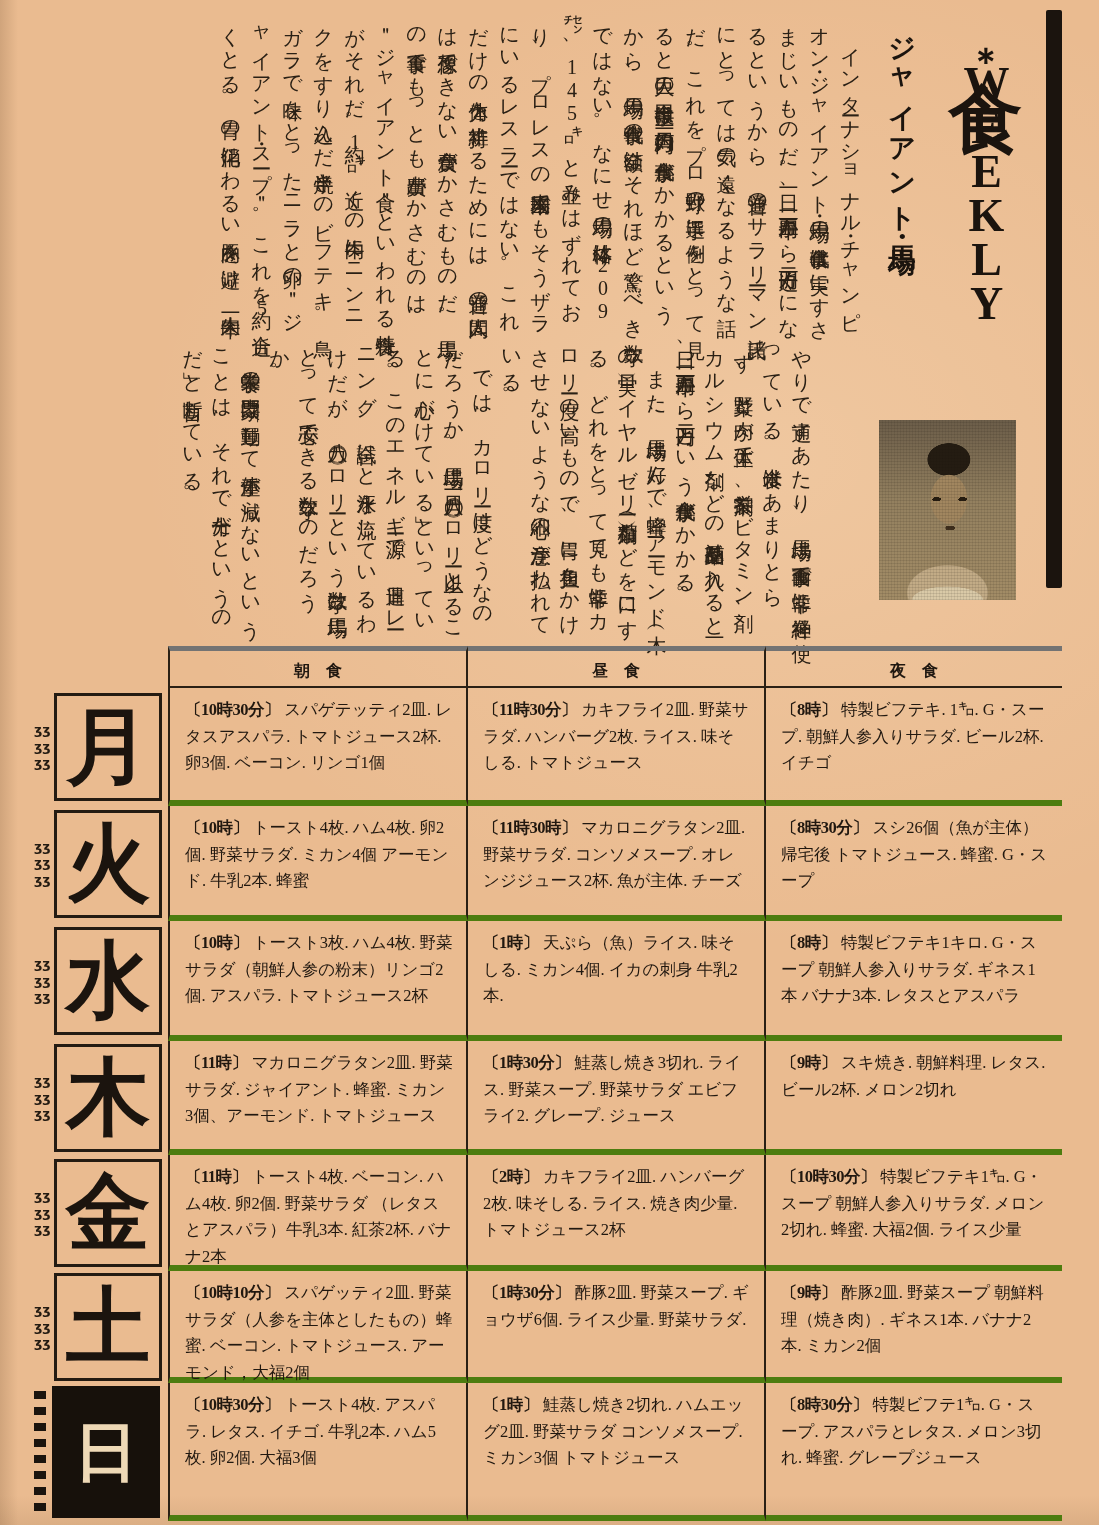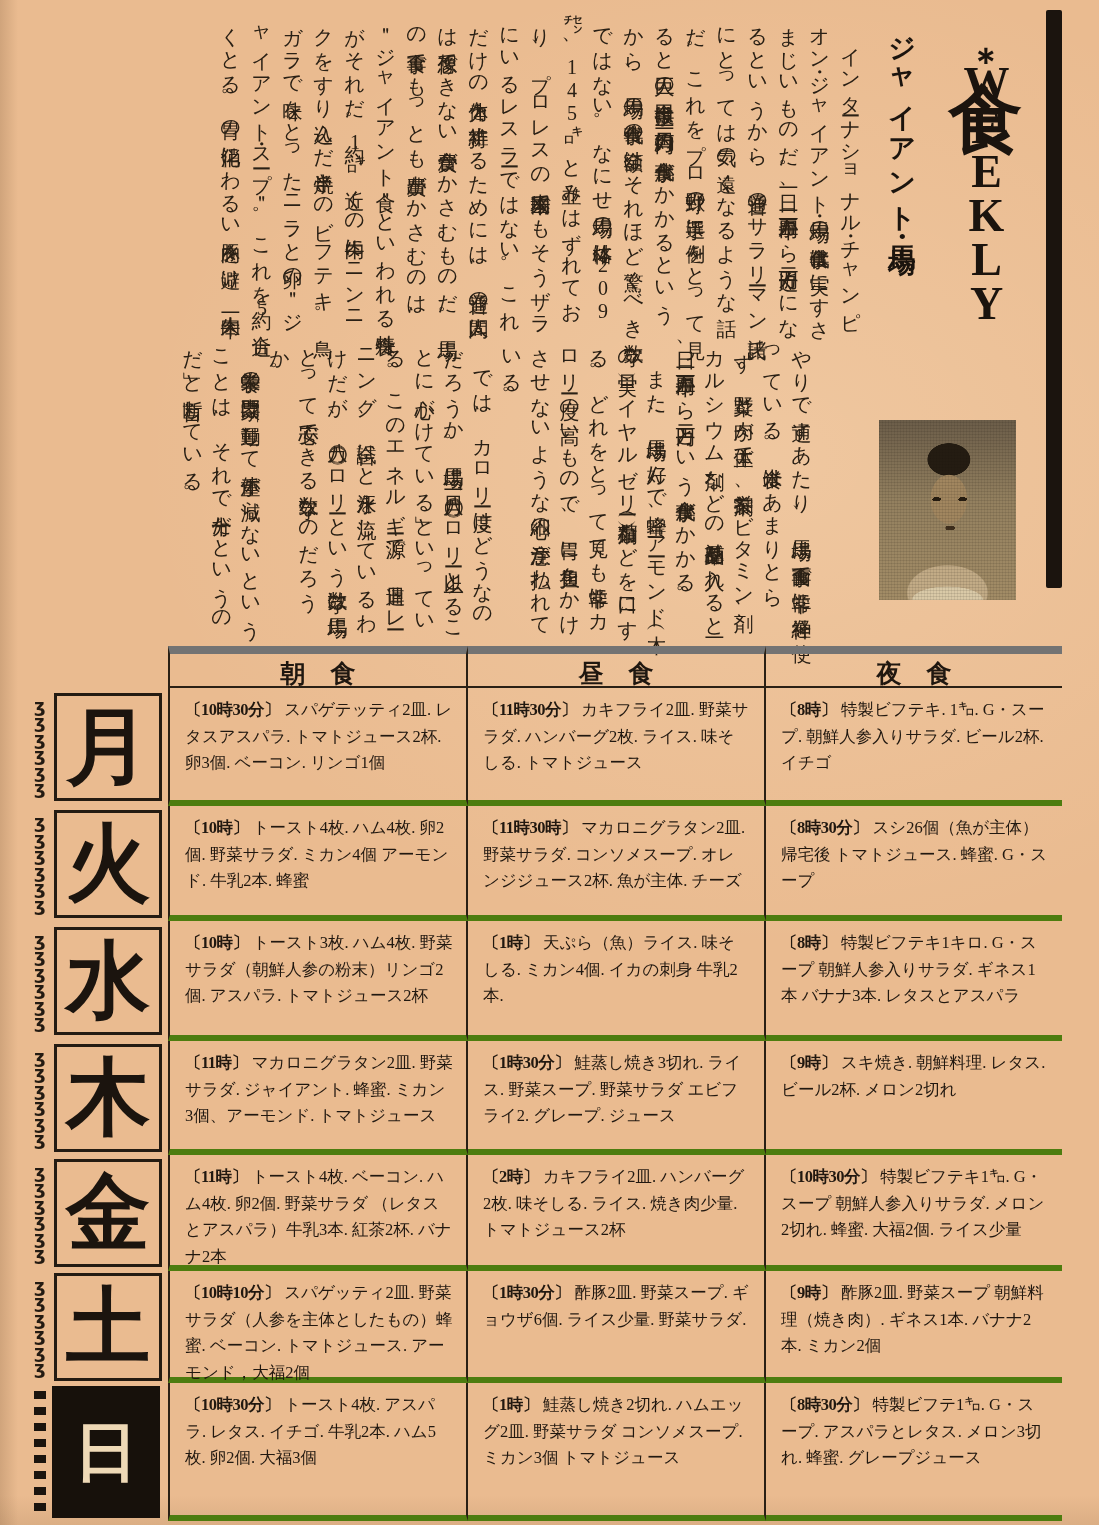--- a/index.html
+++ b/index.html
@@ -61,38 +61,38 @@
       linear-gradient(180deg,#6b5d49,#93805f 45%,#a28c66);
   }
   
   .meal-table{
     position:absolute;left:28px;top:646px;width:1034px;
     display:grid;
     grid-template-columns:140px 300px 298px 296px;
     grid-template-rows:42px 118px 115px 120px 114px 116px 112px 138px;
   }
   .h-cell{
-    border-top:8px solid #737373;border-bottom:2px solid #2a2015;
-    font-size:25px;font-weight:bold;text-align:center;line-height:40px;color:#1f1710;
+    border-top:5px solid #737373;border-bottom:2px solid #2a2015;
+    font-size:16px;font-weight:bold;text-align:center;line-height:40px;color:#1f1710;
   }
   .corner{}
   .col-b{border-left:2px solid #2a2015;border-right:2px solid #2a2015;}
   .col-l{border-right:2px solid #2a2015;}
   .cell{
     border-bottom:6px solid #4d7c0f;
     padding:9px 13px 0 15px;
     font-size:16.5px;line-height:26.5px;color:#211810;
   }
   .meal{margin:0;}
   .meal-time{font-weight:bold;letter-spacing:-.5px;}
   .day-cell{display:flex;align-items:center;padding-left:6px;}
   .chain{
     width:19px;margin-right:1px;
     font-family:"DejaVu Sans",sans-serif;
-    font-size:18px;line-height:16.5px;word-break:break-all;
+    font-size:13px;line-height:16.5px;word-break:break-all;
     color:#241b12;font-weight:bold;
   }
   .dash-strip{width:12px;height:122px;margin-right:6px;
     background:repeating-linear-gradient(180deg,#1b140e 0 8px,transparent 8px 16px);}
   .day-box{
     width:102px;height:102px;border:3.5px solid #241b12;
     display:flex;align-items:center;justify-content:center;
     font-size:84px;font-weight:bold;color:#1b140e;
   }
   .sun .day-box{

